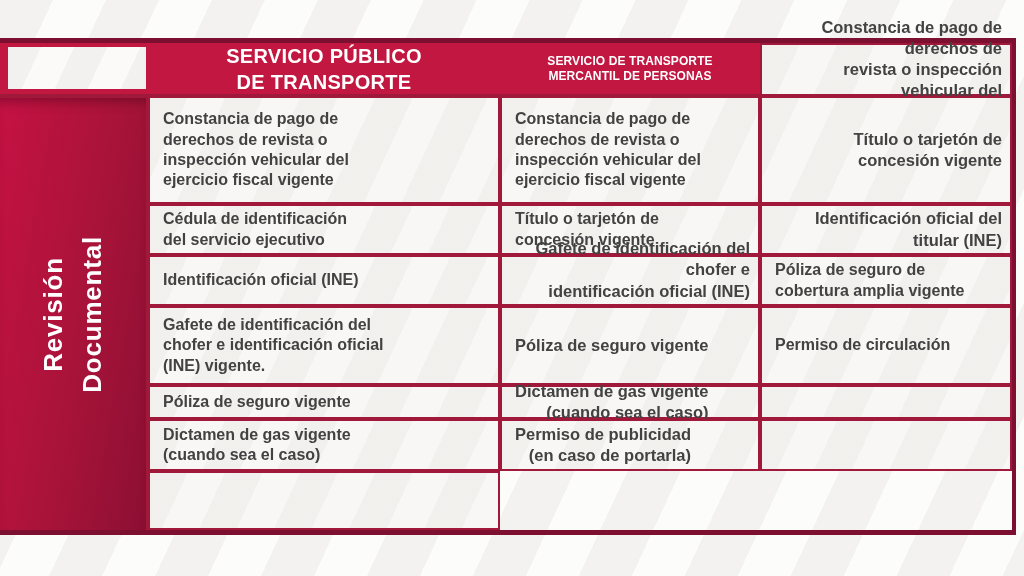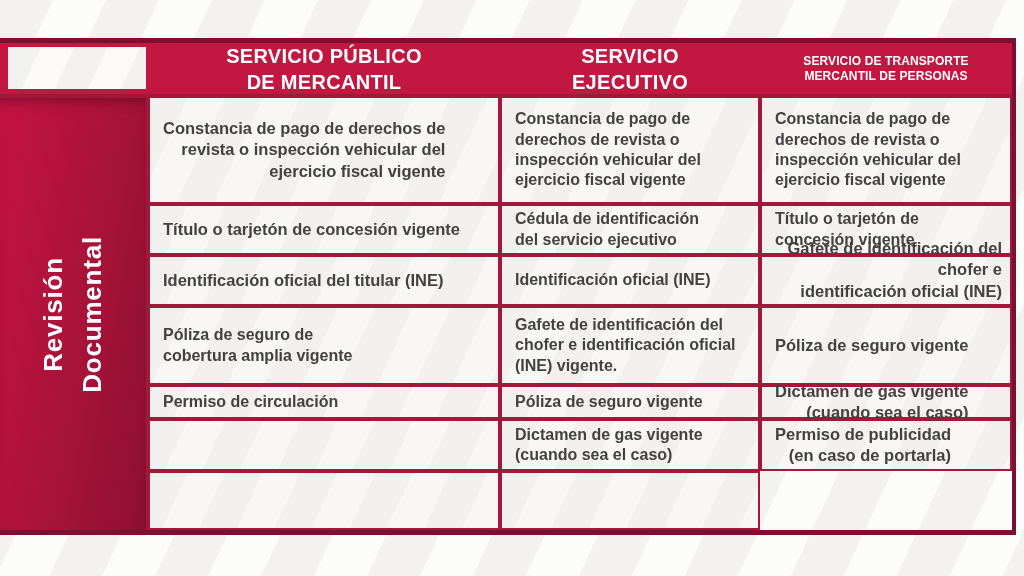--- a/index.html
+++ b/index.html
@@ -72,23 +72,21 @@
 </head>
 <body>
 
 <div class="canvas">
   <div class="table-wrap">
 
     <div class="corner">
       <div class="corner-box"></div>
     </div>
     <div class="head h1">SERVICIO PÚBLICO
-DE MERCANTIL</div>
-    <div class="head h2">SERVICIO
-EJECUTIVO</div>
+DE TRANSPORTE</div>
     <div class="head h3">SERVICIO DE TRANSPORTE
 MERCANTIL DE PERSONAS</div>
 
     <div class="sidebar">
       <span class="side-label">Revisión
 Documental</span>
     </div>
 
     <div class="cell c1">Constancia de pago de derechos de
 revista o inspección vehicular del

